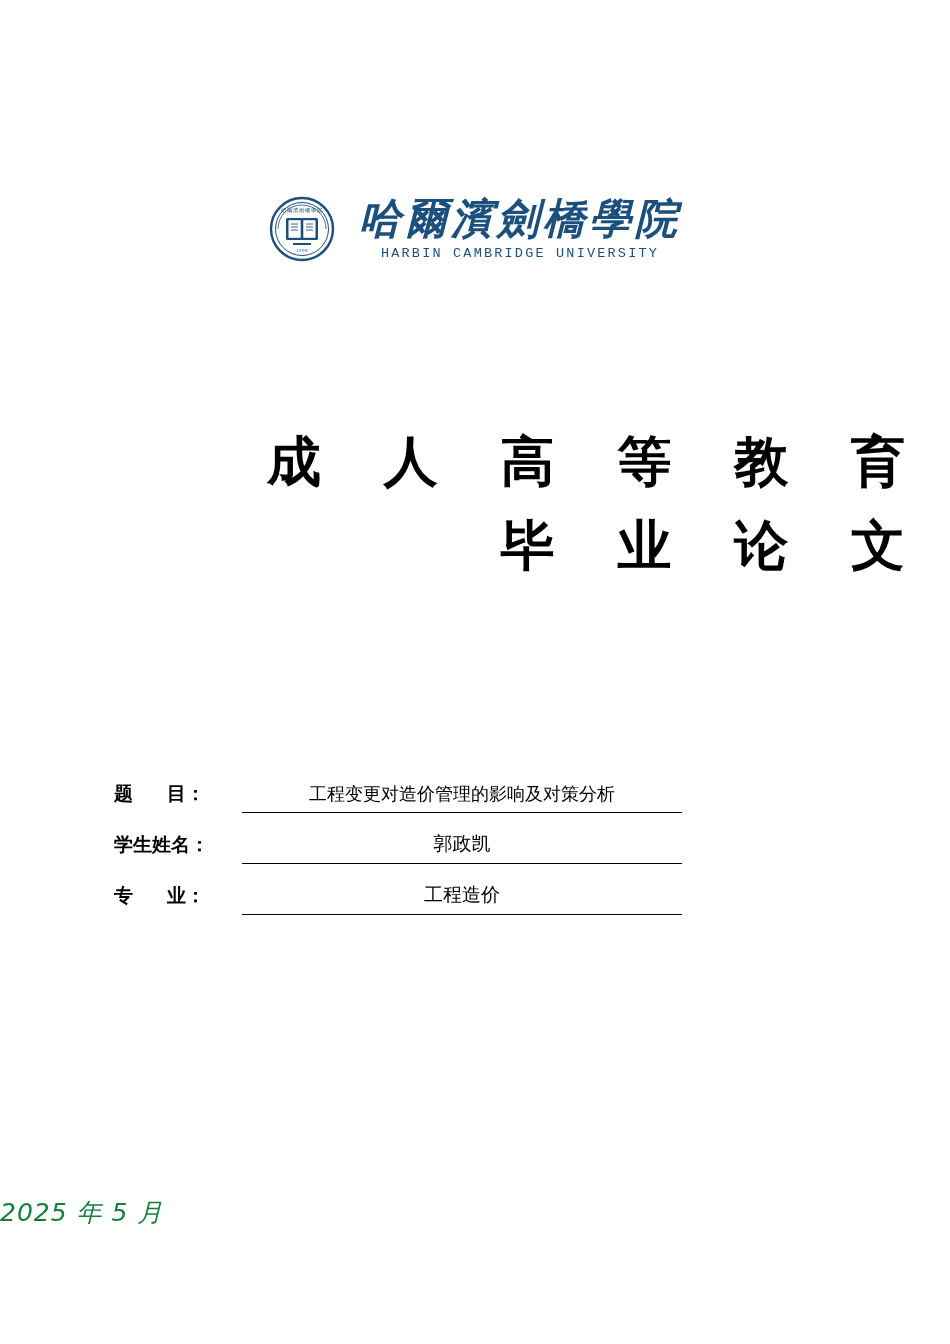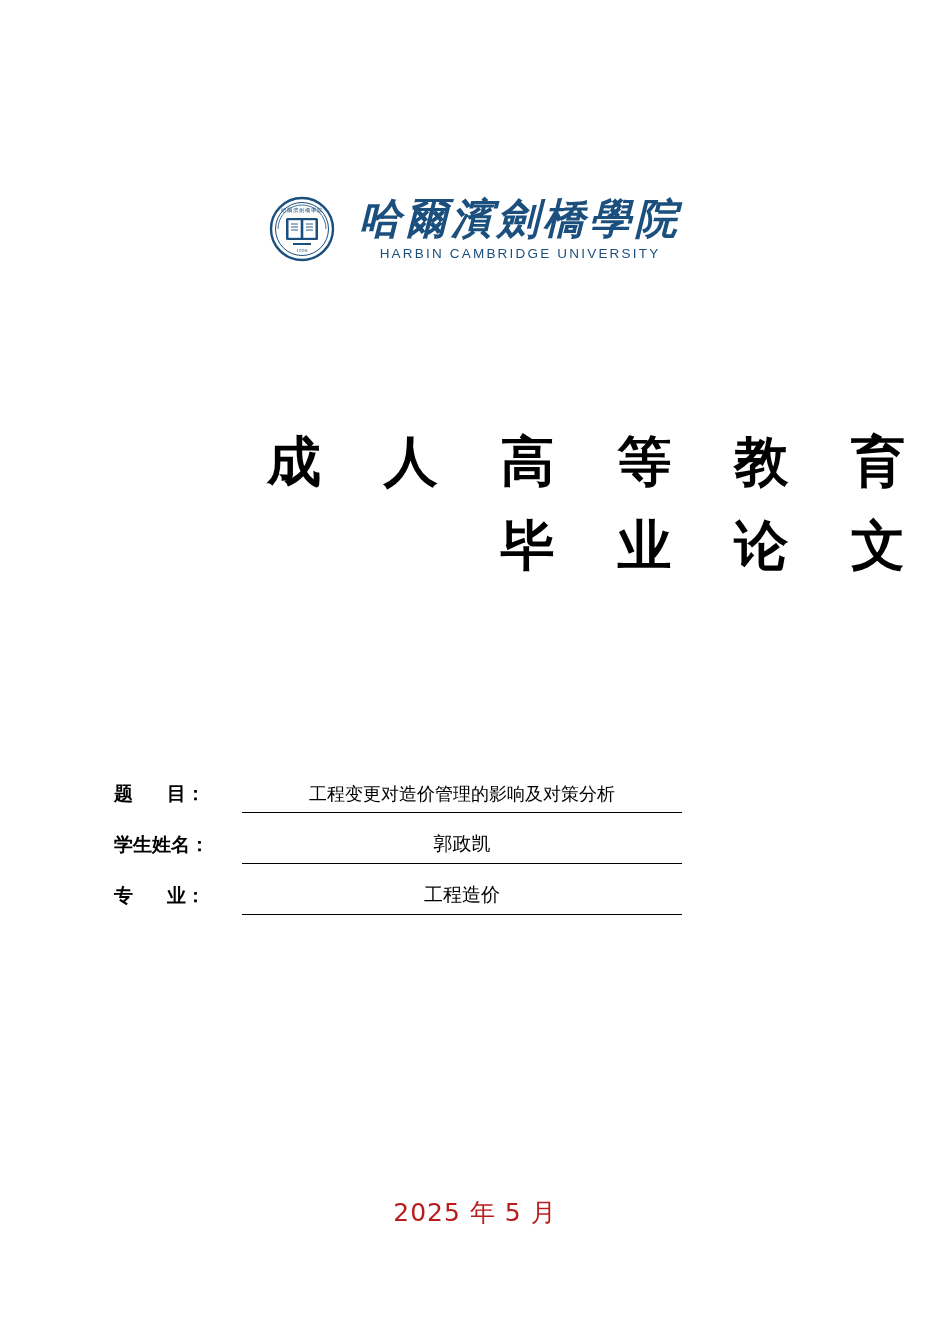--- a/index.html
+++ b/index.html
@@ -49,21 +49,21 @@
     font-family: "Liberation Serif", serif;
     font-size: 42px;
     font-weight: 700;
     color: #1b4f7e;
     letter-spacing: 4px;
     font-style: italic;
     white-space: nowrap;
   }
   .logo-en {
     margin-top: 7px;
-    font-family: Liberation Sans, sans-serif;
+    font-family: Liberation Mono, monospace;
     font-size: 13.5px;
     letter-spacing: 2.2px;
     color: #1b4f7e;
     white-space: nowrap;
   }
 
   
   .main-title {
     position: absolute;
     top: 420px;
@@ -123,25 +123,25 @@
     margin-top: 16px;
   }
   .field-value.small { font-size: 18px; }
 
   
   .doc-date {
     position: absolute;
     top: 1196px;
     left: 0;
     width: 950px;
-    text-align: center;
     font-family: "DejaVu Sans", sans-serif;
     font-size: 25px;
-    color: #b91c1c;
+    color: #15803d;
     letter-spacing: 1px;
+    font-style: italic;
   }
 </style>
 </head>
 <body>
 
 <div class="page">
 
   <div class="logo-block">
     <div class="logo-inner">
       <div class="crest">

